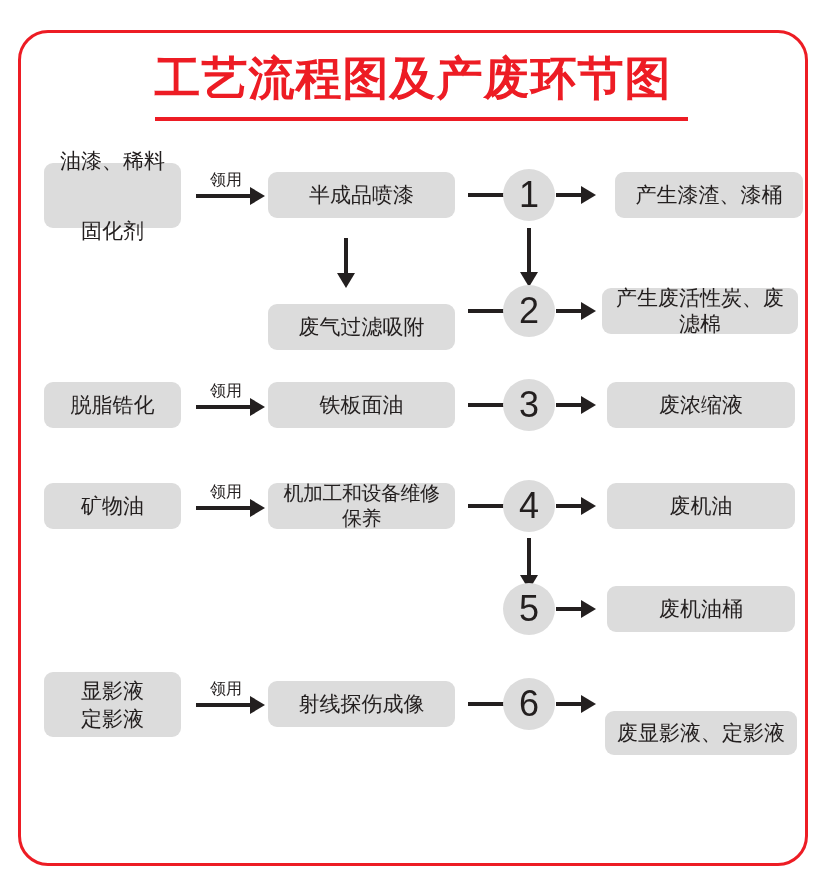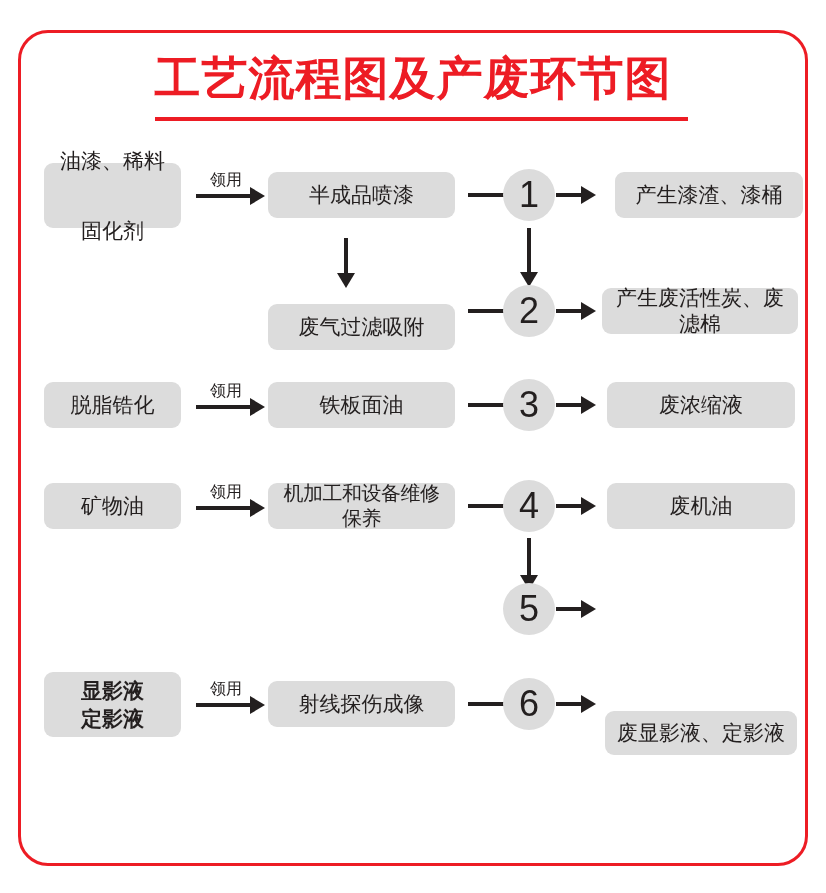--- a/index.html
+++ b/index.html
@@ -202,22 +202,23 @@
 
   <div class="box" style="left:607px; top:483px; width:188px; height:46px;">废机油</div>
 
   <div class="vline" style="left:527px; top:538px; height:42px;"></div>
   <div class="arrow-d" style="left:520px; top:575px;"></div>
 
   <div class="circle" style="left:503px; top:583px;">5</div>
   <div class="hline" style="left:556px; top:607px; width:27px;"></div>
   <div class="arrow-r" style="left:581px; top:600px;"></div>
 
-
-  <div class="box two-line" style="left:44px; top:672px; width:137px; height:65px; flex-direction:column;font-weight:bold;">
+  <div class="box" style="left:607px; top:586px; width:188px; height:46px;">废机油桶</div>
+
+  <div class="box two-line" style="left:44px; top:672px; width:137px; height:65px; flex-direction:column;">
     <span>显影液</span>
     <span>定影液</span>
   </div>
 
   <div class="edge-label" style="left:196px; top:679px; width:60px;">领用</div>
   <div class="hline" style="left:196px; top:703px; width:54px;"></div>
   <div class="arrow-r" style="left:250px; top:696px;"></div>
 
   <div class="box" style="left:268px; top:681px; width:187px; height:46px;">射线探伤成像</div>
 

